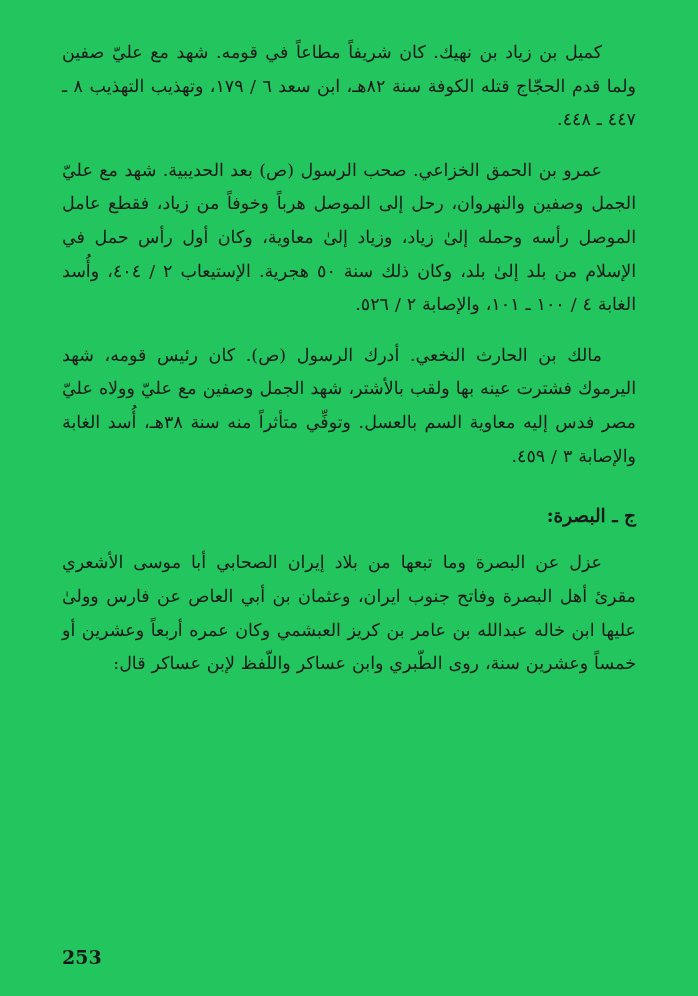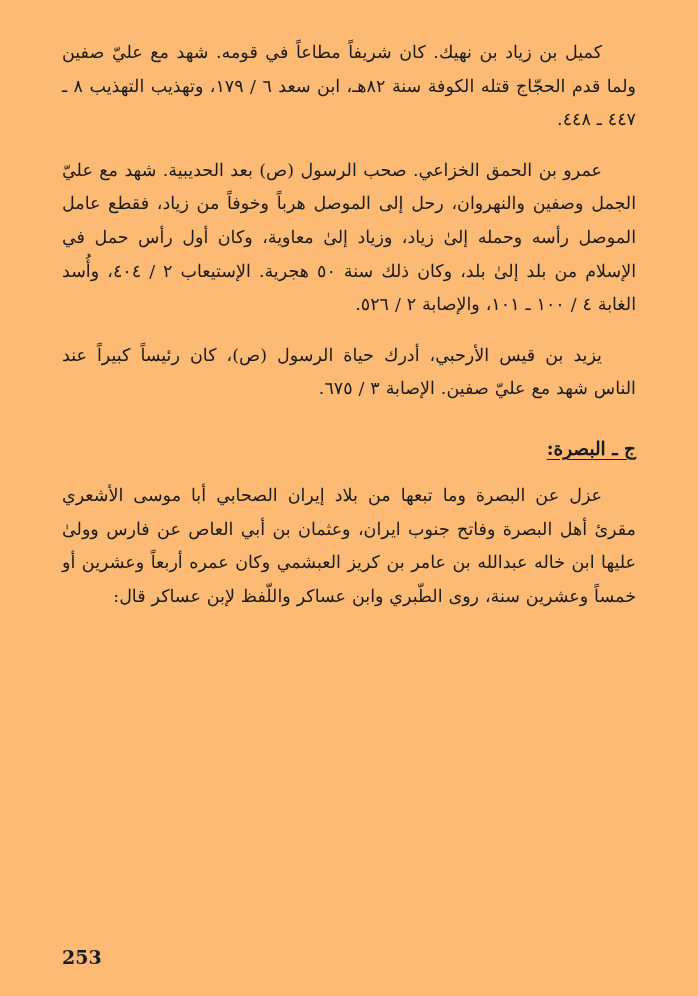--- a/index.html
+++ b/index.html
@@ -4,21 +4,21 @@
 <style>
   html, body {
     margin: 0;
     padding: 0;
     background: #ffffff;
   }
   .page {
     position: relative;
     width: 698px;
     height: 996px;
-    background: #fdba74;
+    background: #22c55e;
     box-sizing: border-box;
     padding: 36px 62px 30px 62px;
     font-family: "DejaVu Serif", "Liberation Serif", serif;
     color: #1a1a1a;
     direction: rtl;
     text-align: justify;
   }
   .body-block {
     margin: 0 0 17px 0;
     font-size: 17.5px;
@@ -32,21 +32,20 @@
   }
   .section-heading {
     margin: 26px 0 14px 0;
     font-size: 18.5px;
     font-weight: bold;
     line-height: 1.8;
     text-align: right;
     letter-spacing: 0;
   }
   .heading-underline {
-    text-decoration: underline;
     text-underline-offset: 4px;
     margin-left: 30px;
   }
   .page-number {
     position: absolute;
     left: 62px;
     bottom: 28px;
     font-size: 19px;
     font-weight: bold;
     font-family: "DejaVu Serif", "Liberation Serif", serif;
@@ -55,22 +54,22 @@
 </style>
 </head>
 <body>
 
 <div class="page">
 
   <p class="body-block indent">كميل بن زياد بن نهيك. كان شريفاً مطاعاً في قومه. شهد مع عليّ صفين ولما قدم الحجّاج قتله الكوفة سنة ٨٢هـ، ابن سعد ٦ / ١٧٩، وتهذيب التهذيب ٨ ـ ٤٤٧ ـ ٤٤٨.</p>
 
   <p class="body-block indent">عمرو بن الحمق الخزاعي. صحب الرسول (ص) بعد الحديبية. شهد مع عليّ الجمل وصفين والنهروان، رحل إلى الموصل هرباً وخوفاً من زياد، فقطع عامل الموصل رأسه وحمله إلىٰ زياد، وزياد إلىٰ معاوية، وكان أول رأس حمل في الإسلام من بلد إلىٰ بلد، وكان ذلك سنة ٥٠ هجرية. الإستيعاب ٢ / ٤٠٤، وأُسد الغابة ٤ / ١٠٠ ـ ١٠١، والإصابة ٢ / ٥٢٦.</p>
 
+  <p class="body-block indent">مالك بن الحارث النخعي. أدرك الرسول (ص). كان رئيس قومه، شهد اليرموك فشترت عينه بها ولقب بالأشتر، شهد الجمل وصفين مع عليّ وولاه عليّ مصر فدس إليه معاوية السم بالعسل. وتوفِّي متأثراً منه سنة ٣٨هـ، أُسد الغابة والإصابة ٣ / ٤٥٩.</p>
 
-  <p class="body-block indent">يزيد بن قيس الأرحبي، أدرك حياة الرسول (ص)، كان رئيساً كبيراً عند الناس شهد مع عليّ صفين. الإصابة ٣ / ٦٧٥.</p>
 
   <h2 class="section-heading">
     <span class="heading-underline">ج ـ البصرة:</span>
   </h2>
 
   <p class="body-block indent">عزل عن البصرة وما تبعها من بلاد إيران الصحابي أبا موسى الأشعري مقرئ أهل البصرة وفاتح جنوب ايران، وعثمان بن أبي العاص عن فارس وولىٰ عليها ابن خاله عبدالله بن عامر بن كريز العبشمي وكان عمره أربعاً وعشرين أو خمساً وعشرين سنة، روى الطّبري وابن عساكر واللّفظ لإبن عساكر قال:</p>
 
 
   <div class="page-number">253</div>
 

